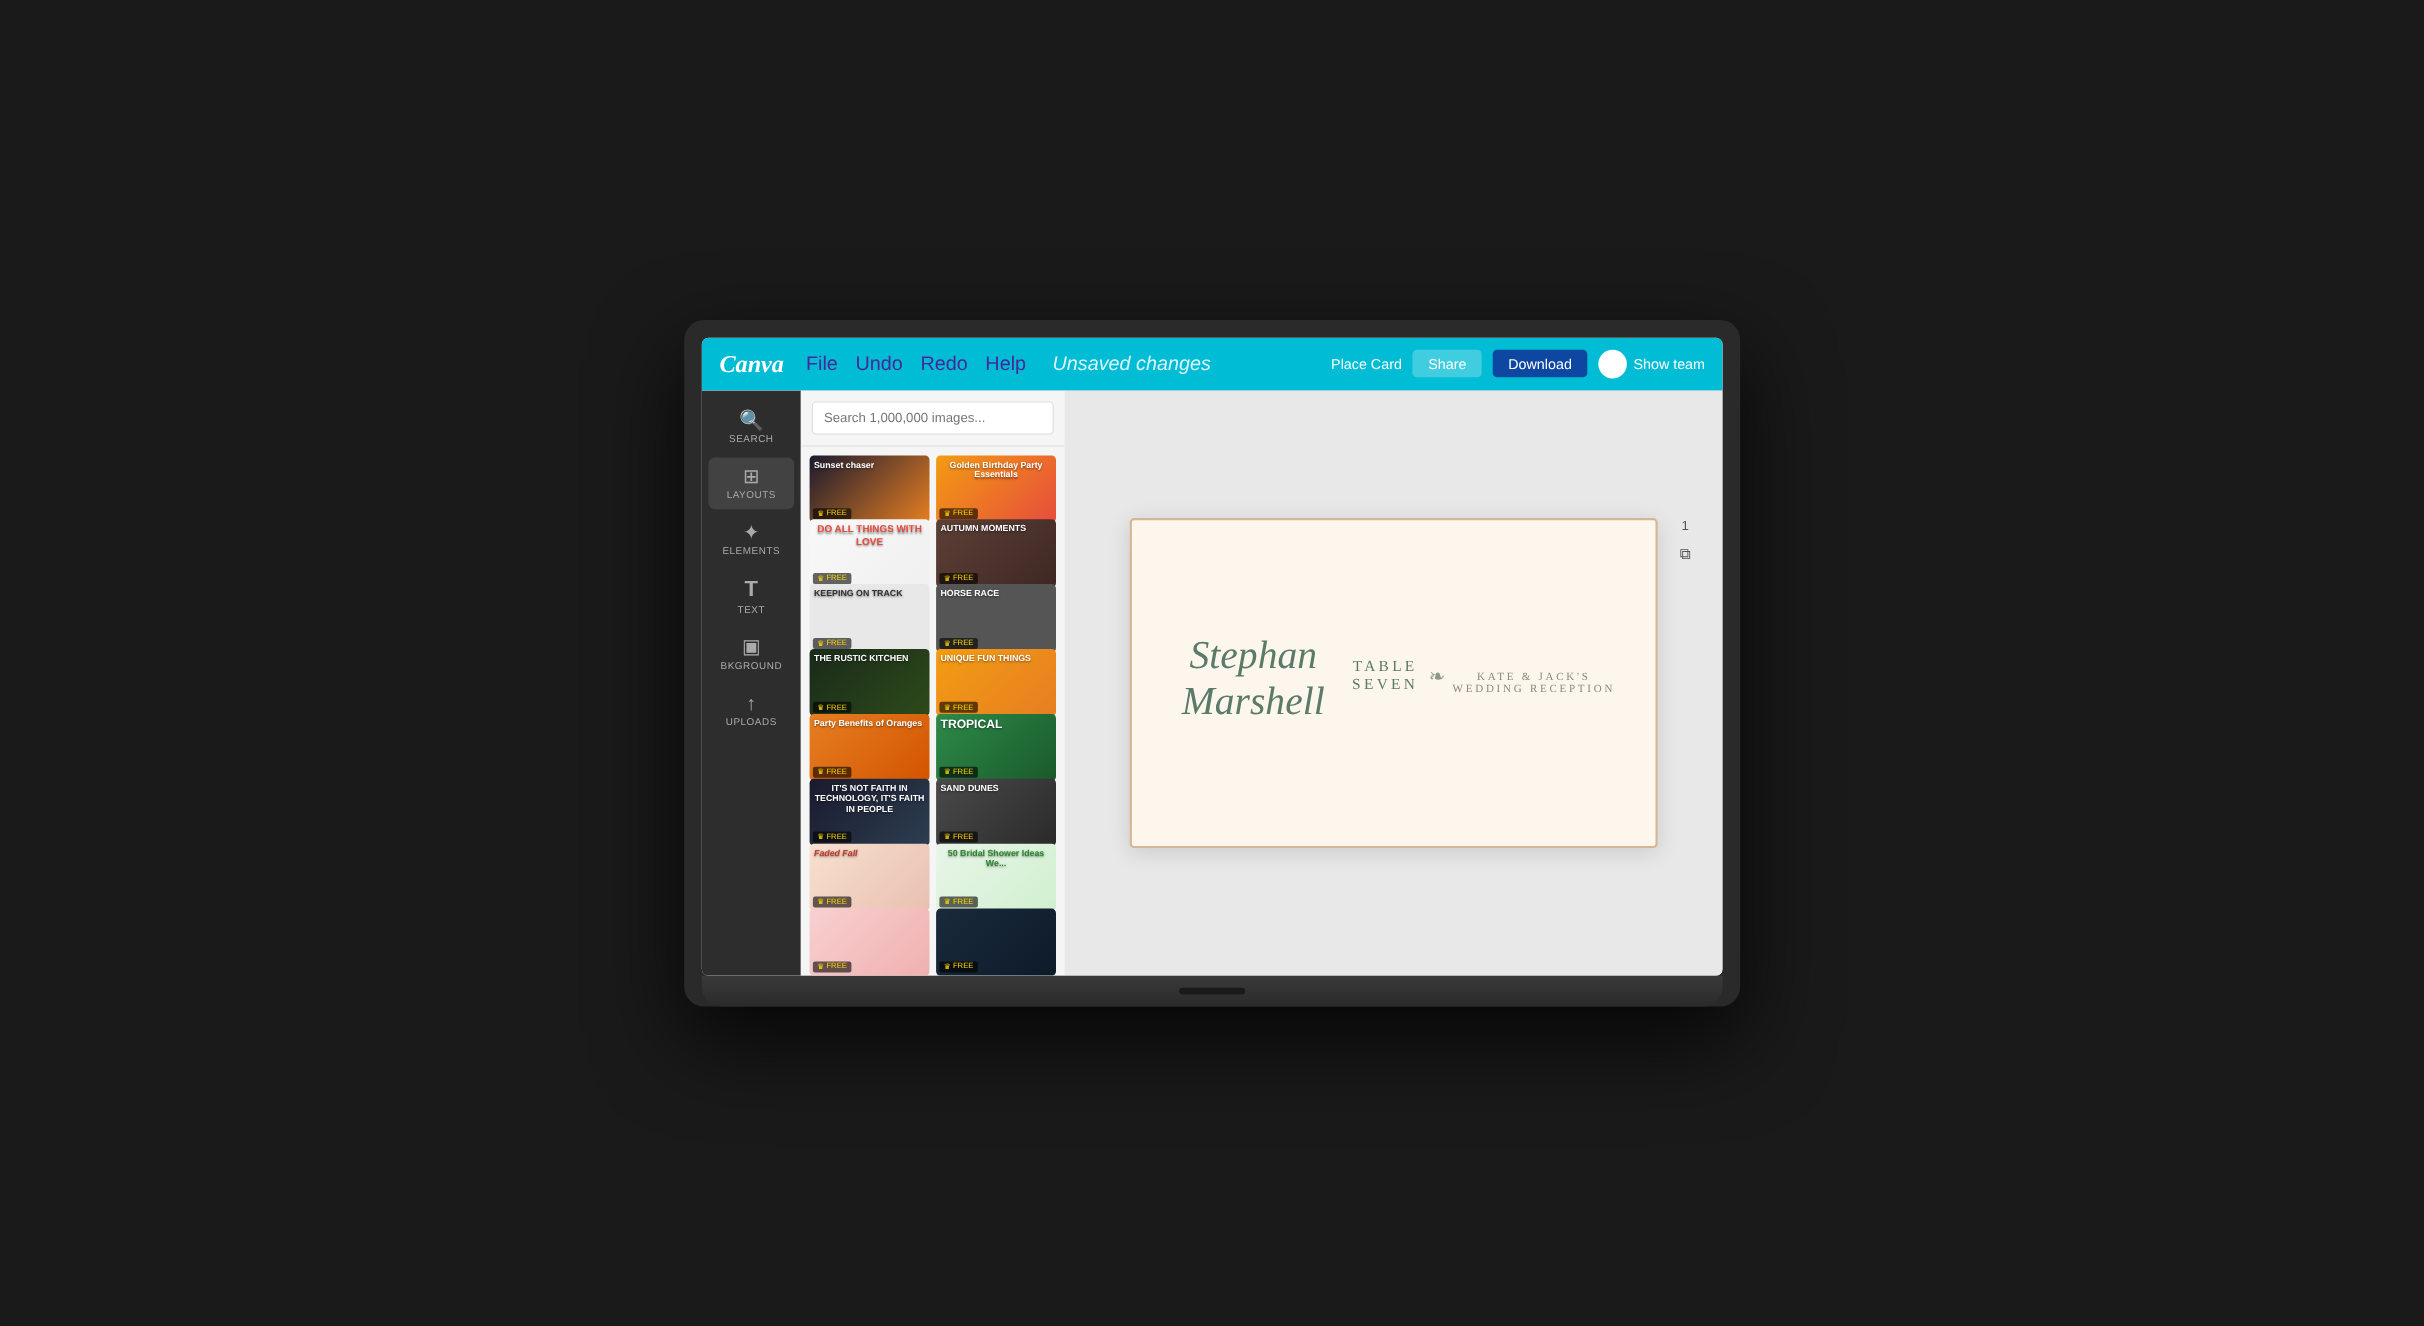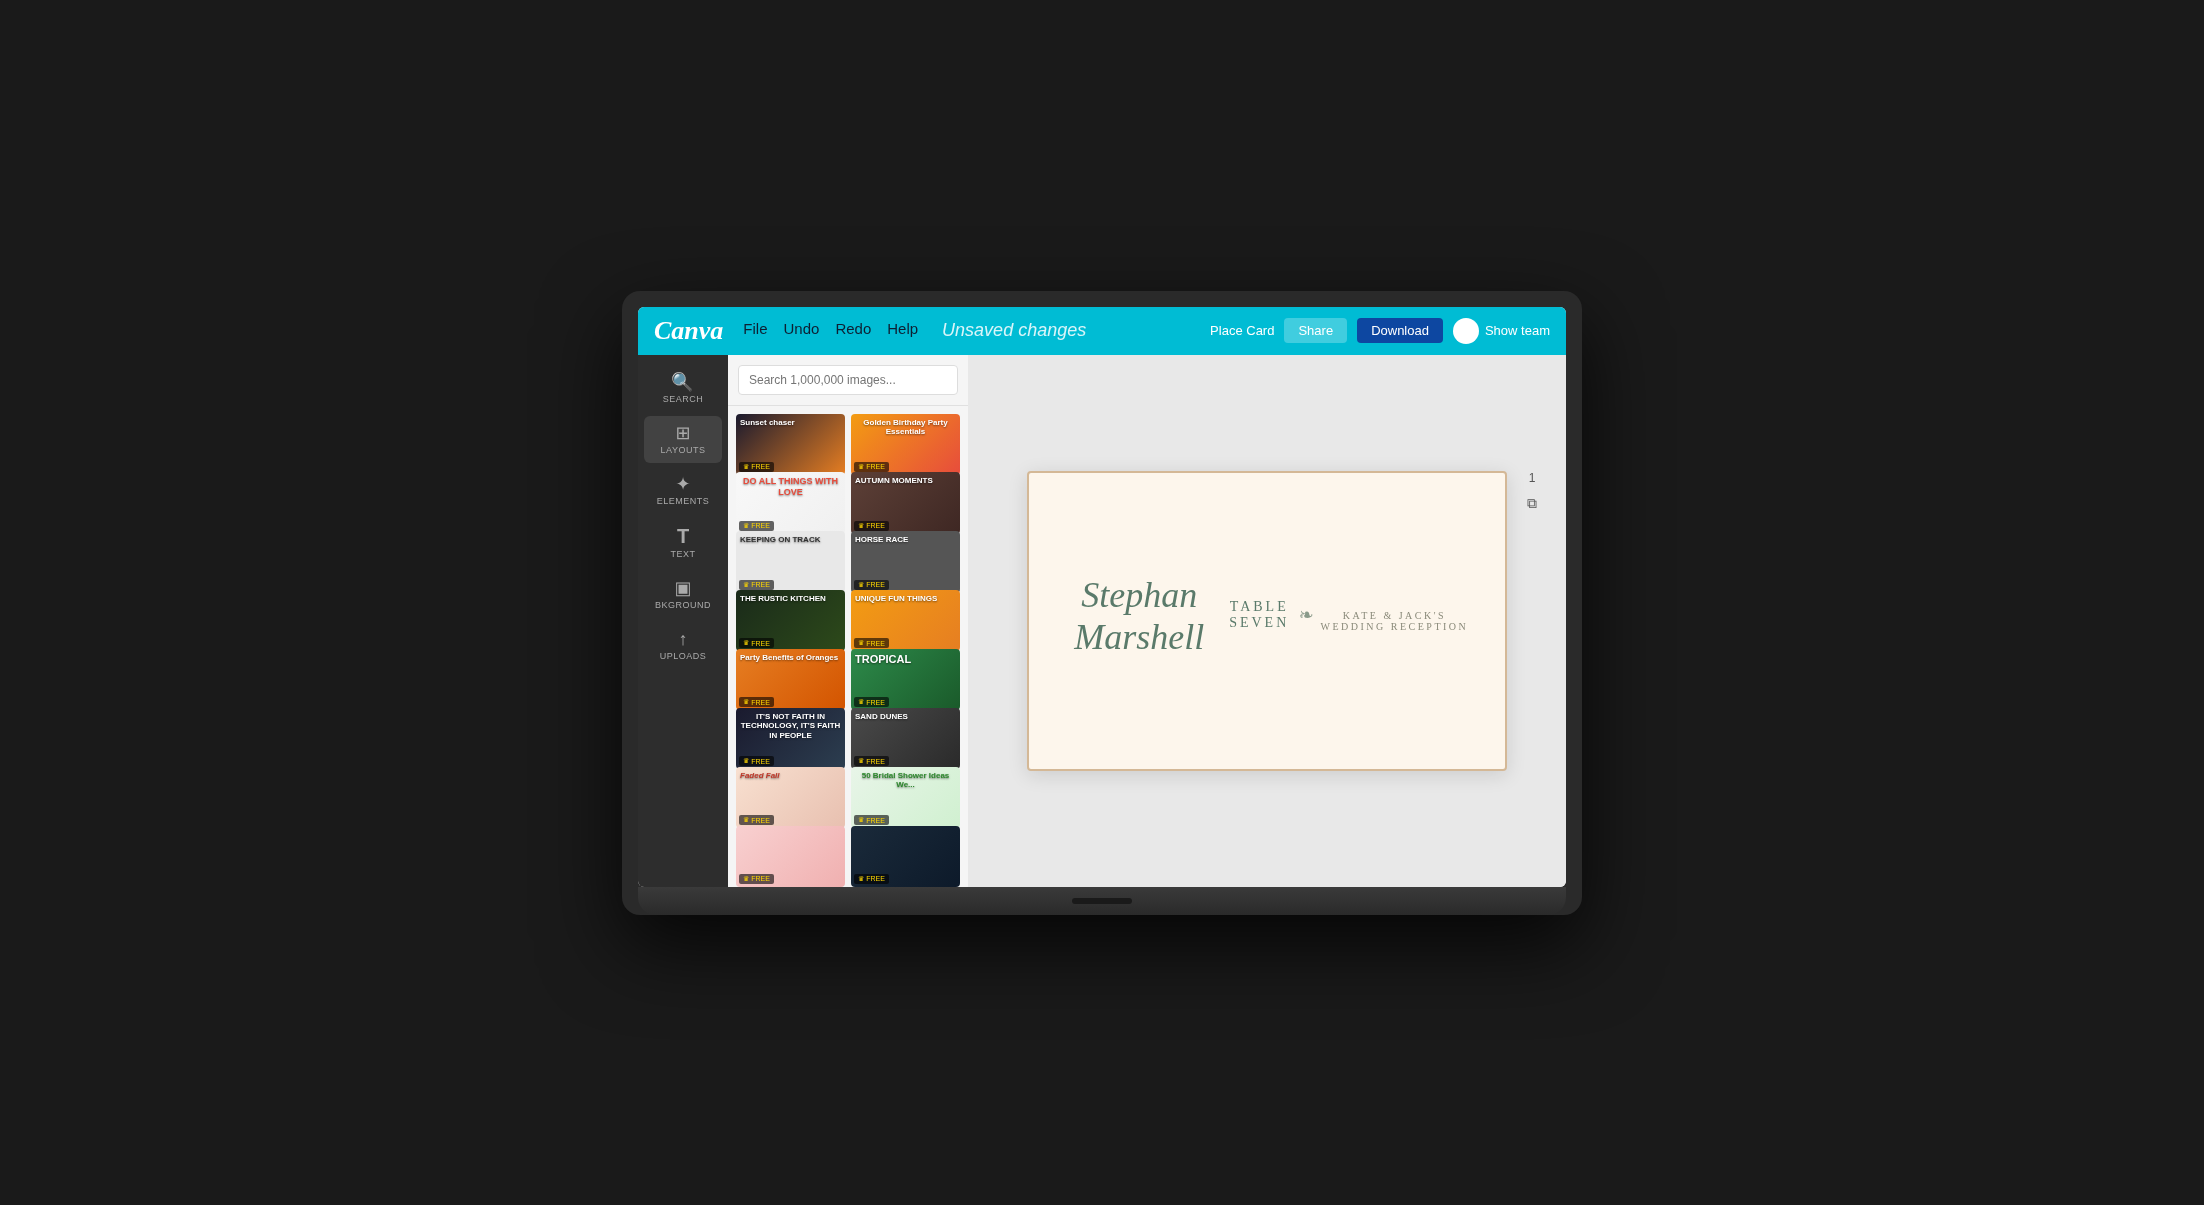--- a/index.html
+++ b/index.html
@@ -51,37 +51,37 @@
     .topbar {
       background: #00bcd4;
       display: flex;
       align-items: center;
       padding: 0 16px;
       height: 48px;
       flex-shrink: 0;
     }
 
     .topbar-logo {
-      font-size: 26px;
+      font-size: 22px;
       font-weight: bold;
       color: white;
       margin-right: 20px;
       font-family: Georgia, serif;
       font-style: italic;
     }
 
     .topbar-nav {
       display: flex;
       gap: 16px;
       flex: 1;
     }
 
     .topbar-nav-item {
-      color: #0f172a;
-      font-size: 15px;
+      color: #4c1d95;
+      font-size: 18px;
       cursor: pointer;
       opacity: 0.95;
     }
 
     .topbar-unsaved {
       color: rgba(255,255,255,0.85);
       font-size: 18px;
       font-style: italic;
       margin-left: 8px;
     }

